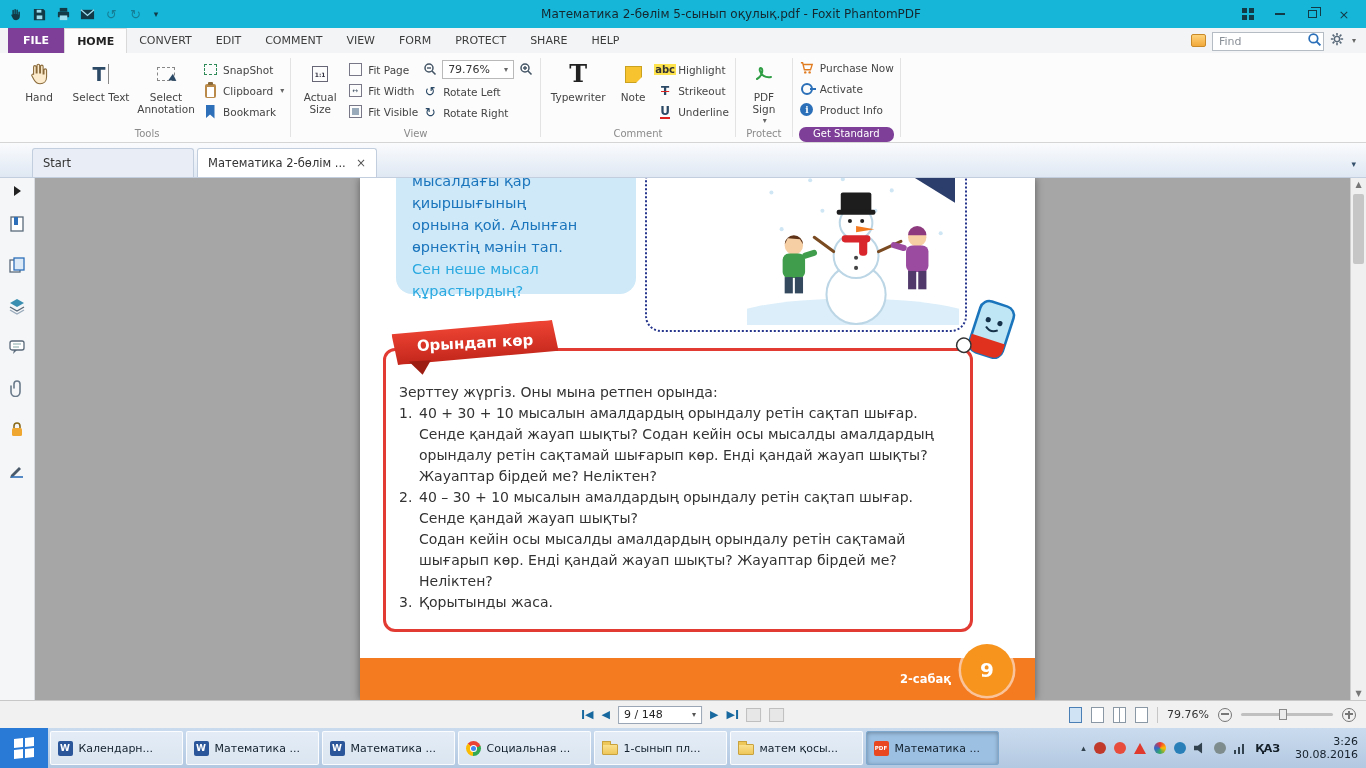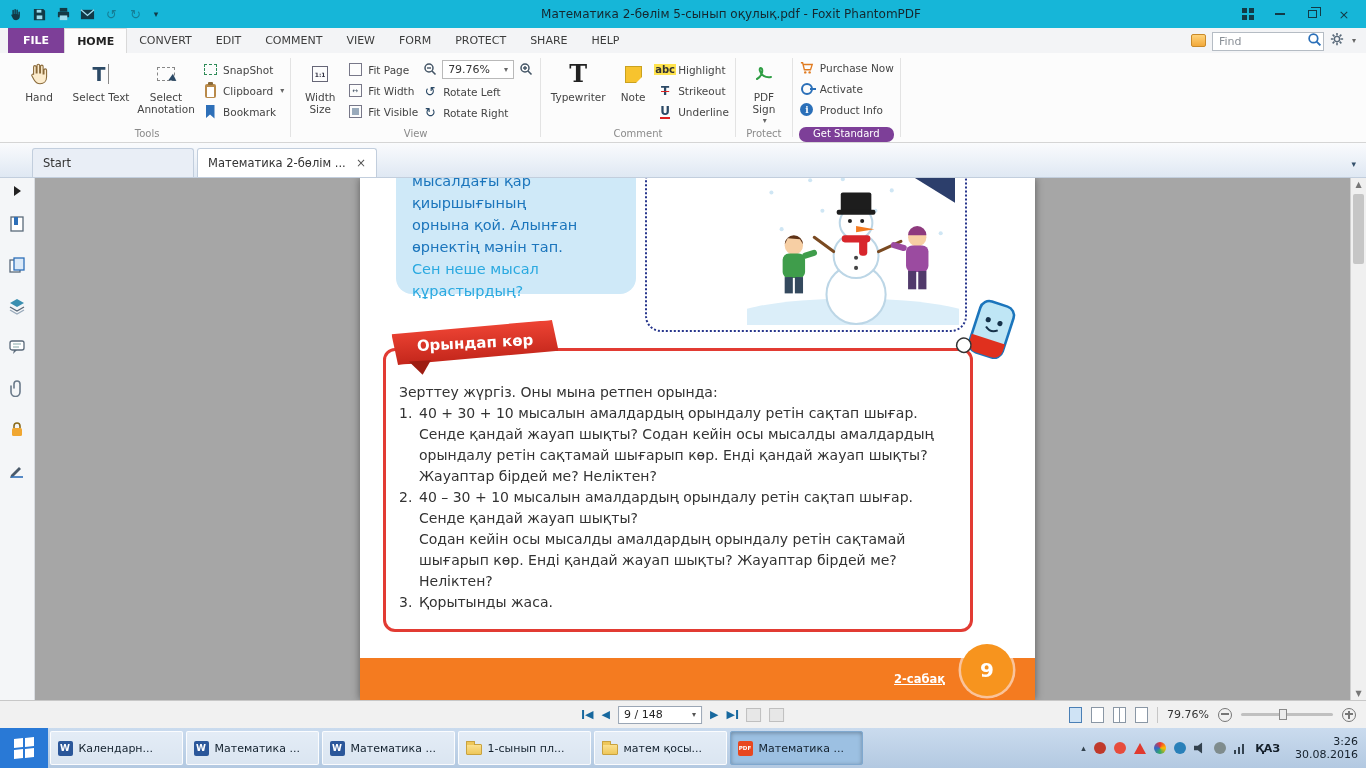--- a/index.html
+++ b/index.html
@@ -106,21 +106,21 @@
 .mascot svg{width:100%;height:100%;}
 .redbox{position:absolute;left:23px;top:170px;width:590px;height:284px;border:3px solid #e23b33;border-radius:12px;background:#fff;}
 .banner{position:absolute;left:32px;top:146px;width:166px;height:37px;z-index:8;transform:rotate(-3deg);}
 .banner-shape{position:absolute;inset:0;background:linear-gradient(#ee4434,#c3261b);clip-path:polygon(0 16%,97% 0,100% 84%,3% 100%);display:flex;align-items:center;justify-content:center;color:#fff;font-weight:bold;font-size:15px;}
 .banner::after{content:"";position:absolute;left:16px;bottom:-11px;border-left:13px solid transparent;border-right:9px solid transparent;border-top:14px solid #9e1d12;}
 .taskbody{position:absolute;left:13px;top:31px;right:8px;font-size:14px;line-height:21px;color:#333;}
 .titem{display:flex;}
 .tnum{width:20px;flex:0 0 20px;}
 .ttxt{white-space:pre-line;flex:1;}
 .pfooter{position:absolute;left:0;right:0;bottom:0;height:42px;background:#f47b20;}
-.lesson{position:absolute;right:90px;top:14px;color:#fff;font-size:11.5px;font-weight:bold;text-decoration:underline;}
+.lesson{position:absolute;right:84px;top:14px;color:#fff;font-size:11.5px;font-weight:bold;}
 .pagecircle{position:absolute;right:22px;bottom:4px;width:52px;height:52px;border-radius:50%;background:#f7941e;display:flex;align-items:center;justify-content:center;color:#fff;font-size:20px;font-weight:bold;box-shadow:0 0 0 2.5px rgba(255,255,255,.55);}
 
 
 .statusbar{position:absolute;left:0;right:0;top:700px;height:28px;background:#f1f1f1;border-top:1px solid #c8c8c8;font-size:11px;color:#444;}
 .nav{position:absolute;left:50%;top:0;bottom:0;transform:translateX(-50%);display:flex;align-items:center;gap:8px;color:#17689e;}
 .navbtn{display:flex;align-items:center;gap:1px;font-size:11px;}
 .navbtn .bar{width:2px;height:9px;background:#17689e;display:block;}
 .pagebox{display:flex;align-items:center;justify-content:space-between;border:1px solid #9aa6b5;background:#fff;height:18px;padding:0 5px;font-size:11px;color:#222;width:84px;}
 .pagebox .dd{color:#555;}
 .grayic{width:15px;height:14px;border:1px solid #aaa;background:#e4e4e4;opacity:.7;}
@@ -297,21 +297,21 @@
       </div>
       <div class="rgroup-label">Tools</div>
     </div>
     <div class="rsep"></div>
     <div class="rgroup">
       <div class="rgc">
         <div class="bigbtn" style="width:46px">
           <span class="bicon">
               <span class="ic-actual">1:1</span>
             </span>
-          <span class="blabel">Width Size</span>
+          <span class="blabel">Actual Size</span>
         </div>
         <div class="smallcol">
           <div class="smallbtn">
             <span class="sicon">
                 <span class="ic-fit"></span>
               </span>
             <span>Fit Page</span>
           </div>
           <div class="smallbtn">
             <span class="sicon">
@@ -670,20 +670,24 @@
     </div>
     <div class="titembtn">
       <span class="ic-word">W</span>
       <span>Математика ...</span>
     </div>
     <div class="titembtn">
       <span class="ic-word">W</span>
       <span>Математика ...</span>
     </div>
     <div class="titembtn">
+      <span class="ic-chrome"></span>
+      <span>Социальная ...</span>
+    </div>
+    <div class="titembtn">
       <span class="ic-folder"></span>
       <span>1-сынып пл...</span>
     </div>
     <div class="titembtn">
       <span class="ic-folder"></span>
       <span>матем қосы...</span>
     </div>
     <div class="titembtn active">
       <span class="ic-foxit">PDF</span>
       <span>Математика ...</span>

